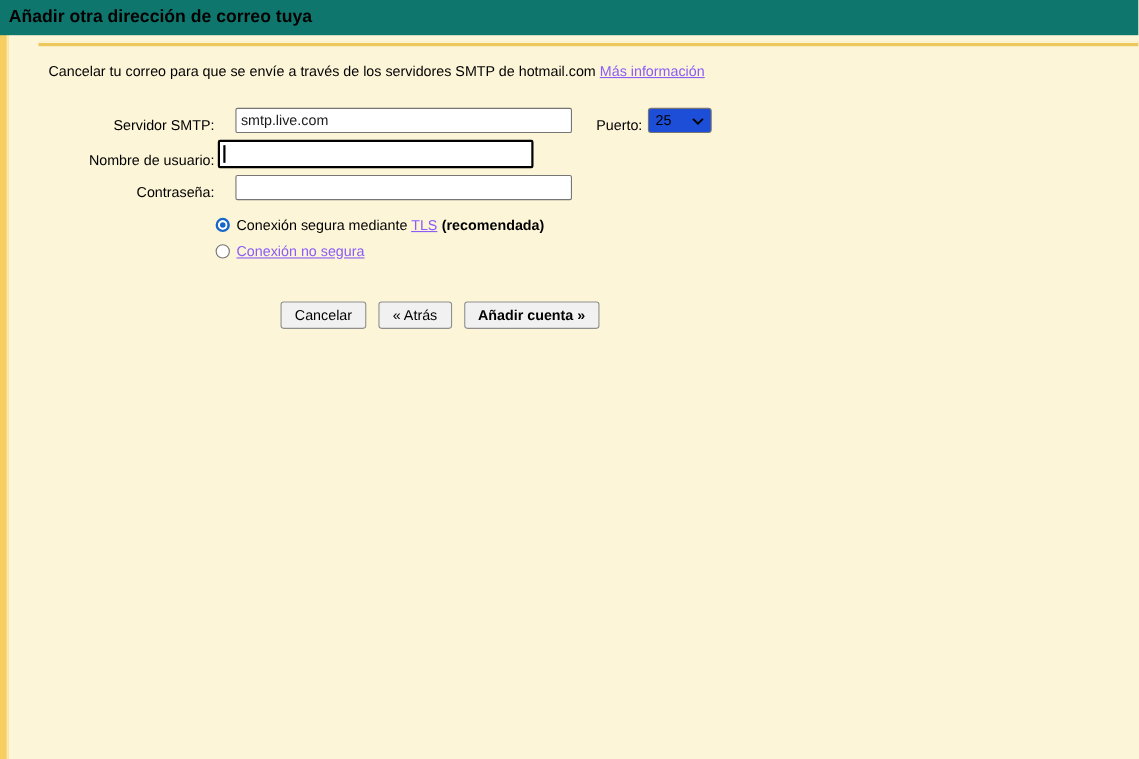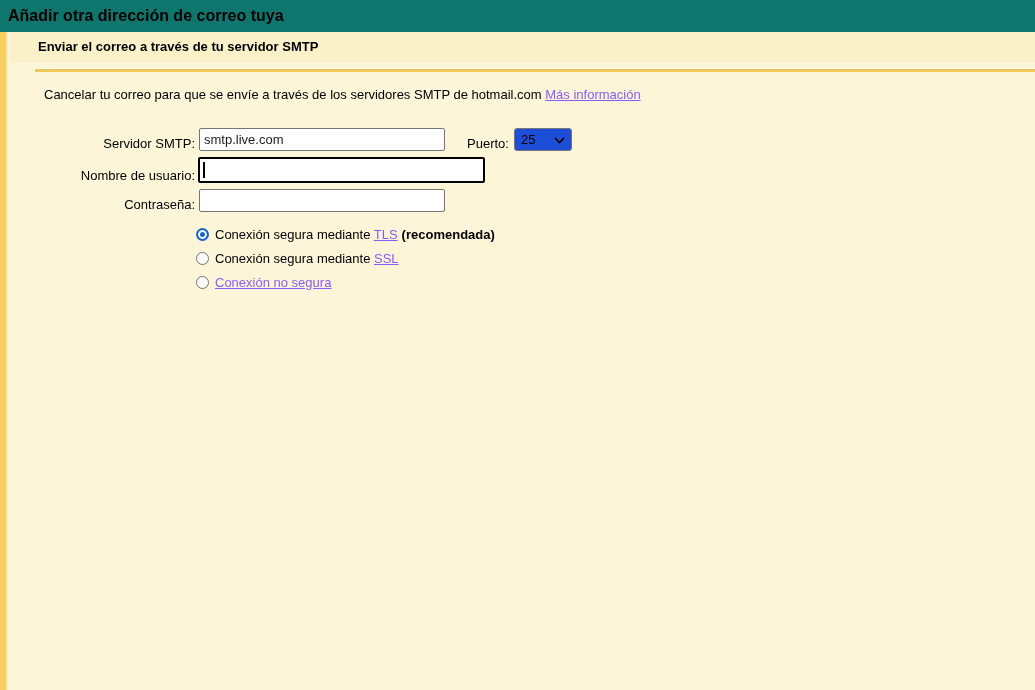--- a/index.html
+++ b/index.html
@@ -34,22 +34,22 @@
     height: 4px; background: #EDC75C;
     margin-left: 25px;
     border-top: 1px solid #FEFAE6;
   }
   .intro { margin: 15px 0 0 34px; font-size: 13px; }
   a.lnk { color: #8b5cf6; text-decoration: underline; cursor: pointer; }
   .form-area { margin: 26px 0 0 34px; font-size: 13px; }
   .frow { display: flex; align-items: flex-end; margin-bottom: 6px; }
   .flabel { width: 152px; text-align: right; padding-right: 1px; flex: none; }
   .tinput {
-    margin-left: 3px;
-    width: 246px; height: 23px;
+    margin-left: 18px;
+    width: 306px; height: 23px;
     border: 1px solid #767676; border-radius: 2px;
     background: #fff; font-family: "Liberation Sans", sans-serif;
     font-size: 13px; padding: 0 4px; color: #1a1a1a;
   }
   .uwrap { position: relative; margin-left: 3px; }
   .uwrap .tinput { margin-left: -1px; width: 287px; height: 26px; border: 2px solid #000; }
   .caret { position: absolute; left: 4px; top: 5px; width: 1.5px; height: 16px; background: #000; }
   .port-label { margin-left: 22px; }
   .select {
     margin-left: 5px; width: 58px; height: 23px;
@@ -82,23 +82,20 @@
 <body>
 
 <div class="left-strip"></div>
 
 <div class="titlebar">
   <h1>Añadir otra dirección de correo tuya</h1>
 </div>
 
 <div class="content">
 
-  <div class="subheader-band">
-    <span>Enviar el correo a través de tu servidor SMTP</span>
-  </div>
 
   <div class="spacer"></div>
   <div class="divider"></div>
 
   <p class="intro"><span>Cancelar tu correo para que se envíe a través de los servidores SMTP de hotmail.com</span> <a class="lnk">Más información</a></p>
 
   <div class="form-area">
 
     <div class="frow">
       <span class="flabel">Servidor SMTP:</span>
@@ -127,23 +124,24 @@
       <input class="tinput" type="password" value="" style="">
     </div>
 
     <div class="radios">
       <div class="rrow">
         <span class="radio checked"></span>
         <span class="rtext"><span>Conexión segura mediante </span><a class="lnk">TLS</a><b>(recomendada)</b></span>
       </div>
       <div class="rrow">
         <span class="radio"></span>
-        <span class="rtext"><span>Conexión segura mediante </span><a class="lnk">SSL</a></span>
-      </div>
-      <div class="rrow">
-        <span class="radio"></span>
         <span class="rtext"><a class="lnk">Conexión no segura</a></span>
       </div>
     </div>
 
+    <div class="buttons">
+      <button class="btn">Cancelar</button>
+      <button class="btn">« Atrás</button>
+      <button class="btn primary">Añadir cuenta »</button>
+    </div>
 
   </div>
 </div>
 
 </body></html>

